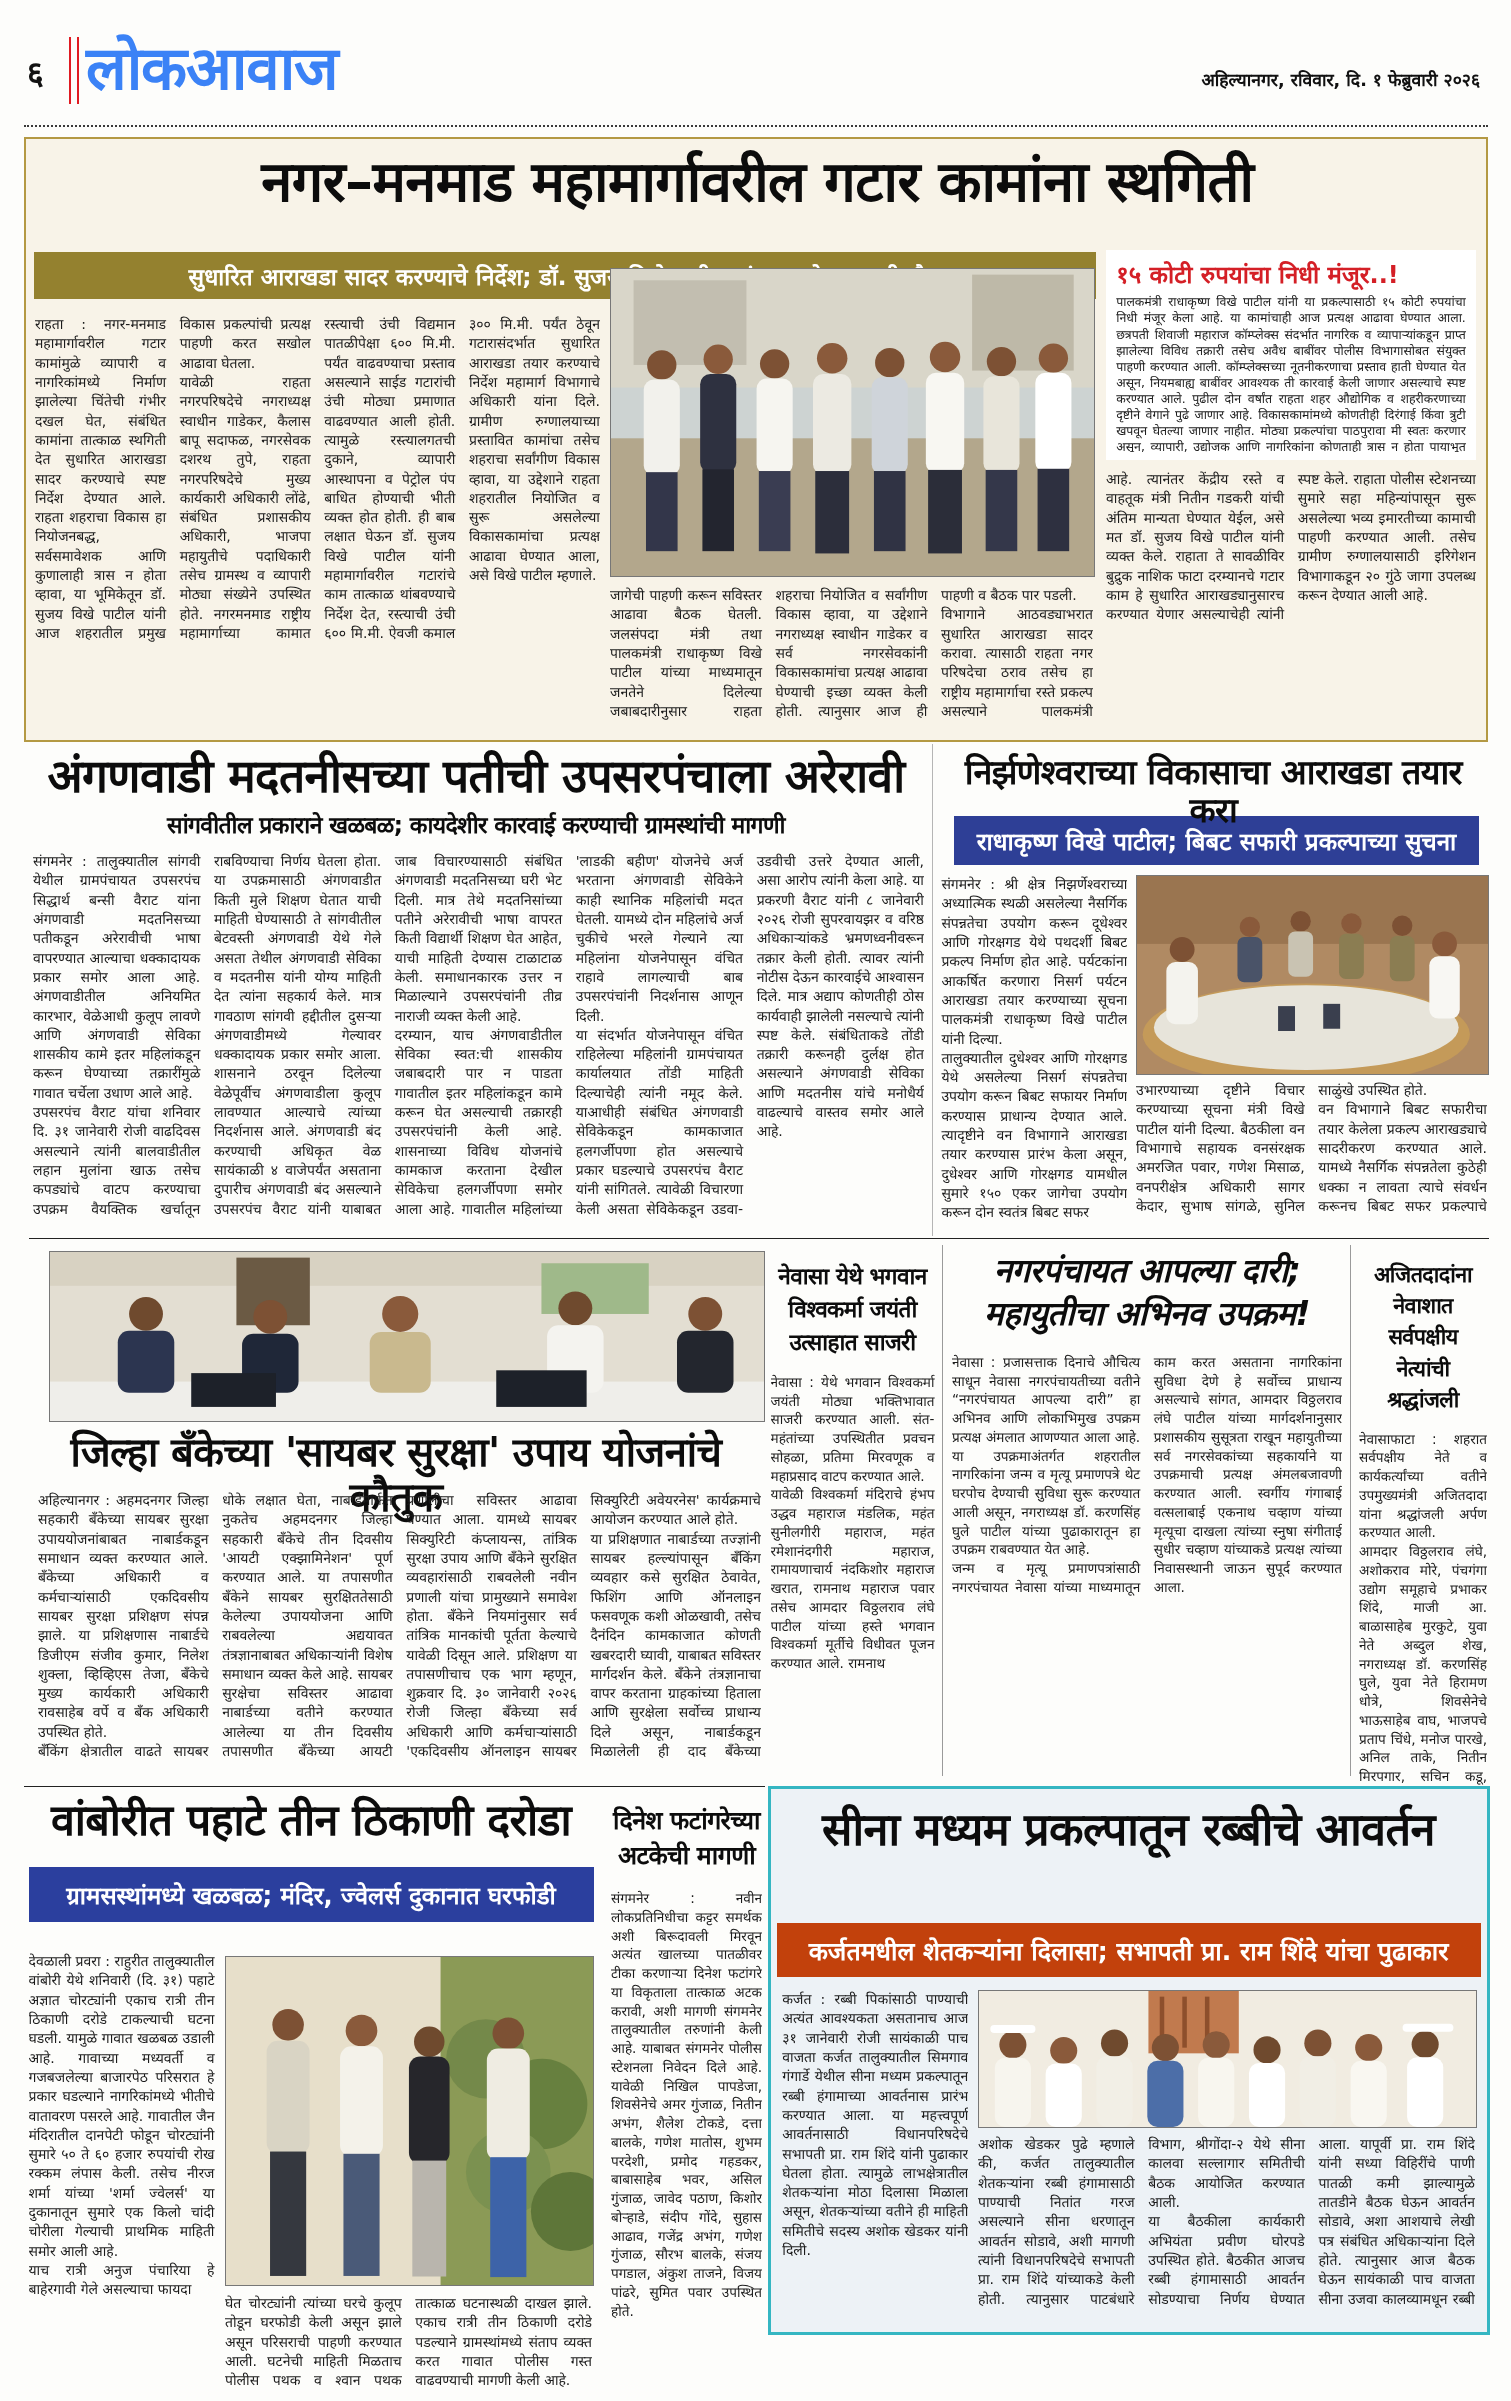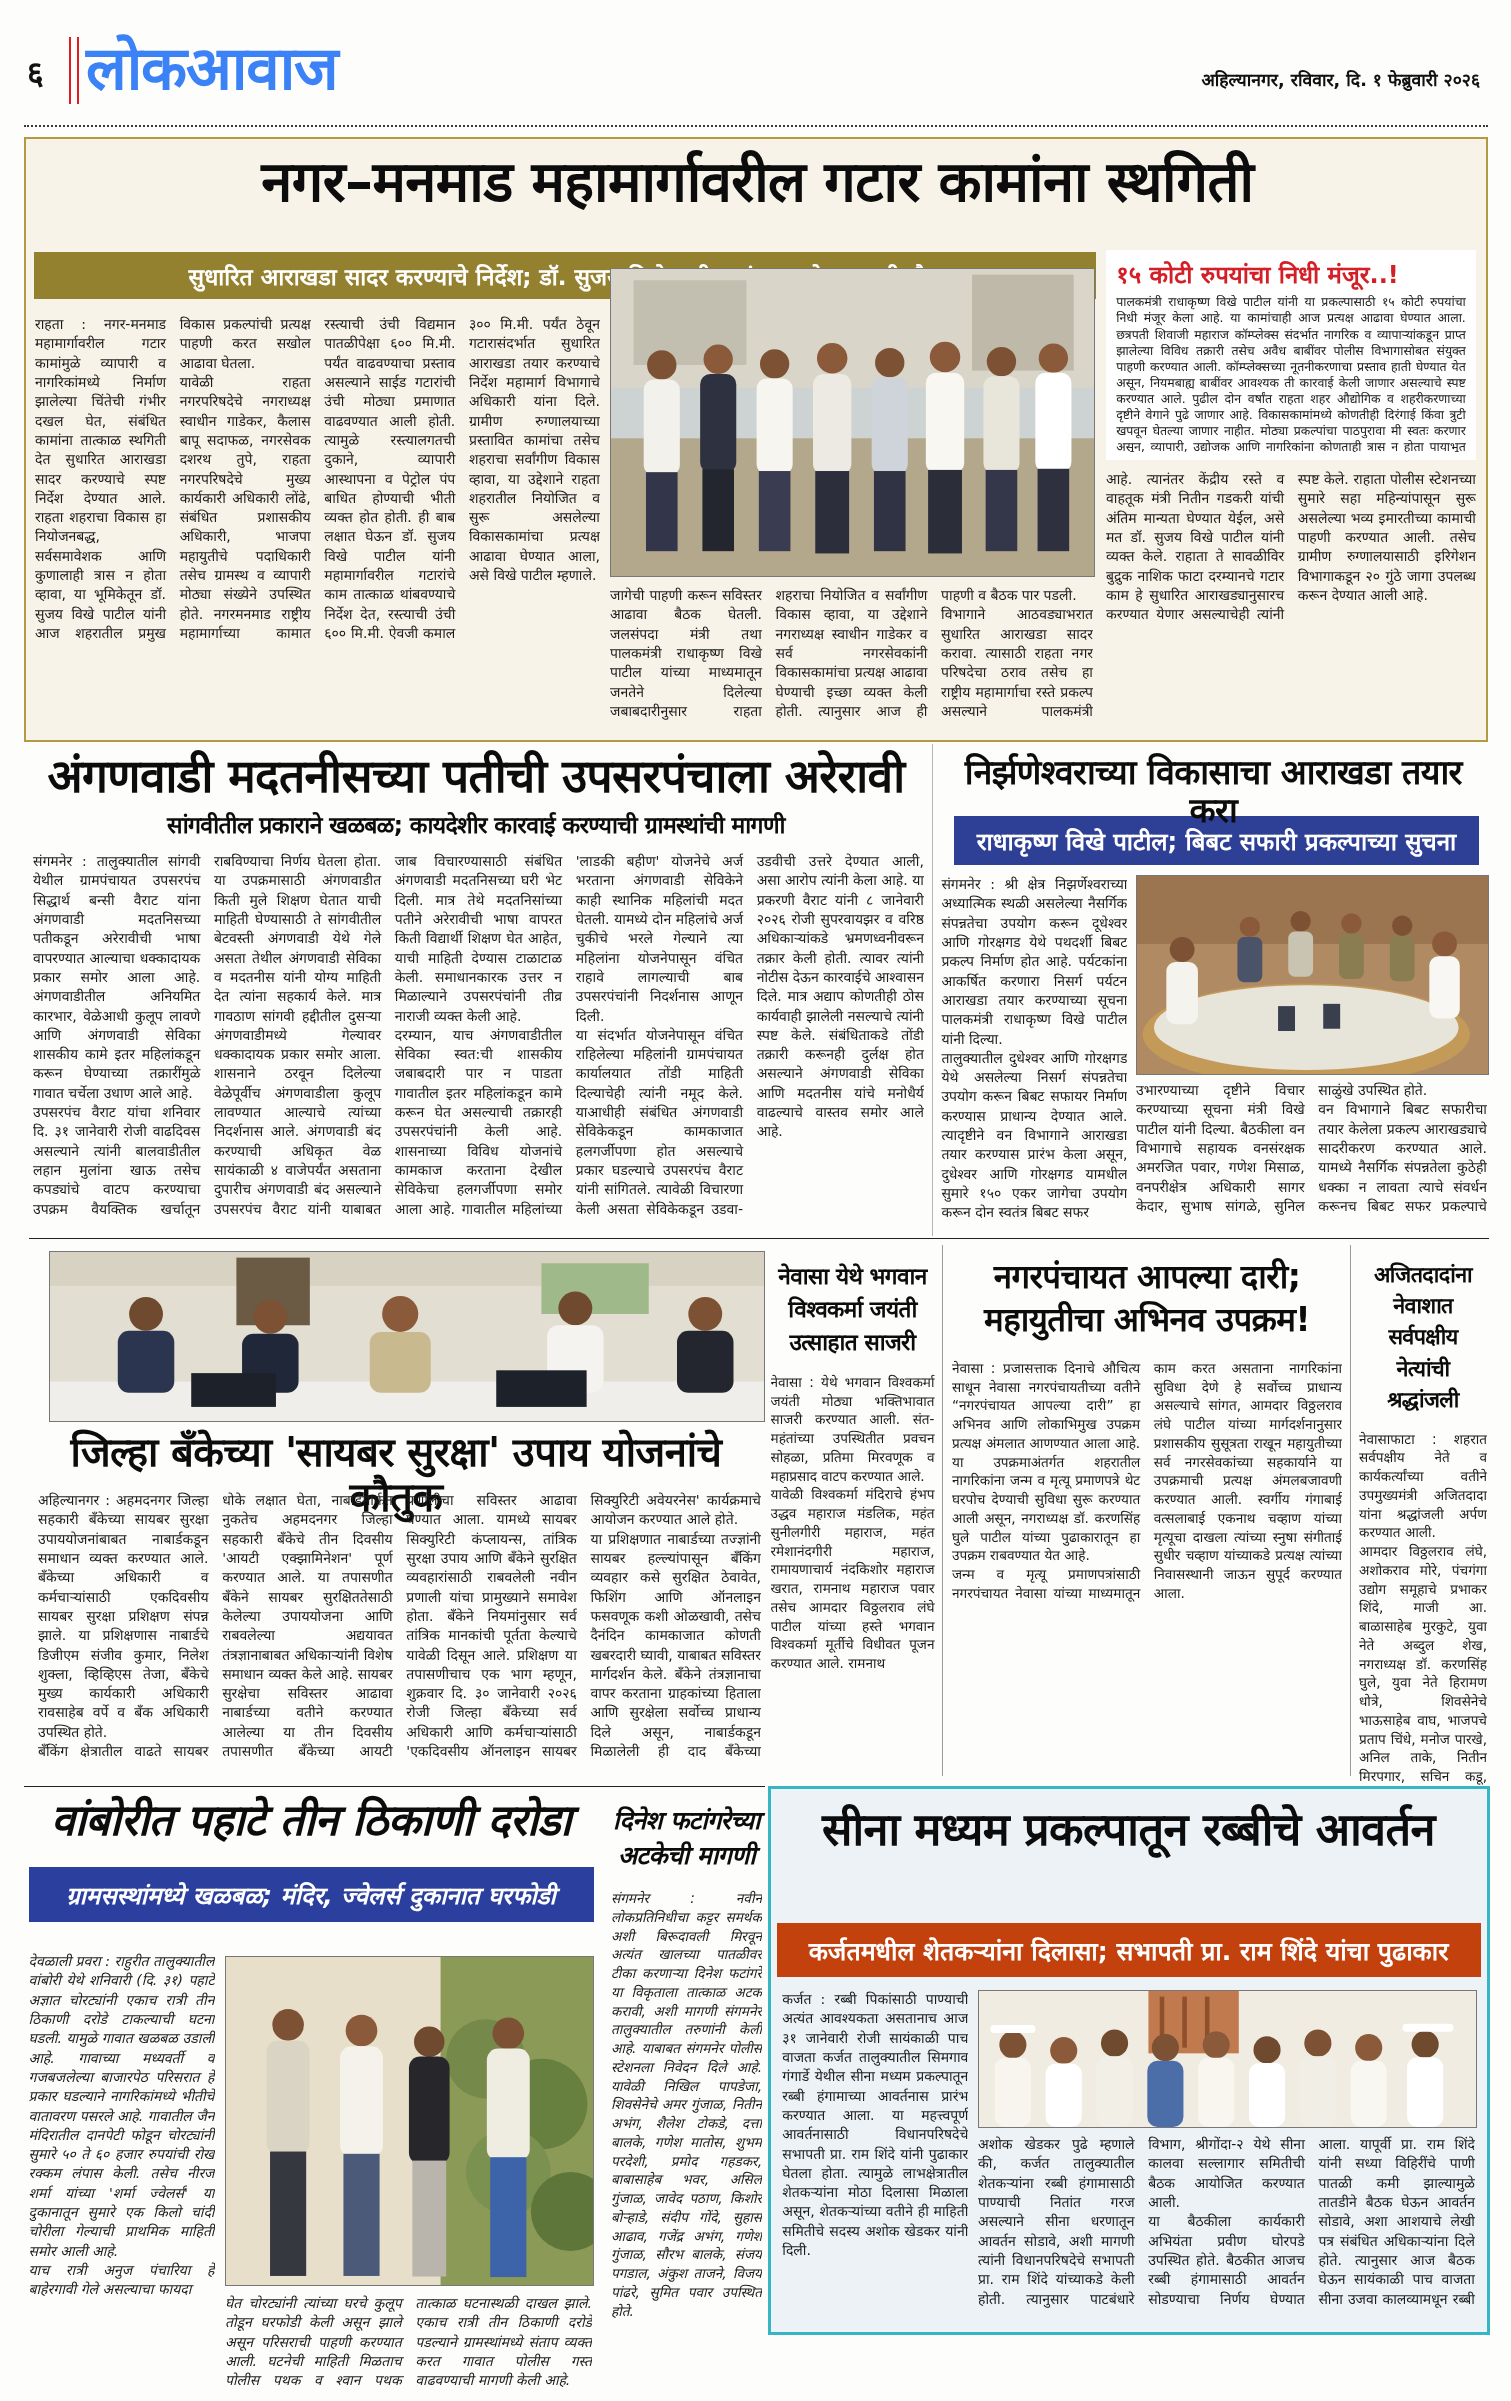--- a/index.html
+++ b/index.html
@@ -156,34 +156,34 @@
   <div class="abs section" style="left:766px;top:1238px;width:723px;height:547px;border-top:1.7px solid #222;">
 
     <div class="abs" style="left:4.5px;top:0;width:164px;height:542px;">
       <div class="hl" style="margin-top:21px;font-size:22.6px;line-height:1.45;">नेवासा येथे भगवान विश्वकर्मा जयंती उत्साहात साजरी</div>
       <div class="body" style="margin-top:14.7px;height:395px;font-size:13.6px;">नेवासा : येथे भगवान विश्वकर्मा जयंती मोठ्या भक्तिभावात साजरी करण्यात आली. संत-महंतांच्या उपस्थितीत प्रवचन सोहळा, प्रतिमा मिरवणूक व महाप्रसाद वाटप करण्यात आले.
 यावेळी विश्वकर्मा मंदिराचे हंभप उद्धव महाराज मंडलिक, महंत सुनीलगीरी महाराज, महंत रमेशानंदगीरी महाराज, रामायणाचार्य नंदकिशोर महाराज खरात, रामनाथ महाराज पवार तसेच आमदार विठ्ठलराव लंघे पाटील यांच्या हस्ते भगवान विश्वकर्मा मूर्तीचे विधीवत पूजन करण्यात आले. रामनाथ</div>
     </div>
     <div class="abs vrule" style="left:176px;top:5.6px;height:531px;"></div>
 
     <div class="abs" style="left:186px;top:0;width:390px;height:542px;">
-      <div class="hl" style="margin-top:17px;font-size:33px;line-height:1.3;">नगरपंचायत आपल्या दारी; महायुतीचा अभिनव उपक्रम!</div>
+      <div class="hl" style="margin-top:11px;font-size:33px;line-height:1.3;font-style:italic;">नगरपंचायत आपल्या दारी; महायुतीचा अभिनव उपक्रम!</div>
       <div class="body c2" style="margin-top:17px;height:395px;font-size:13.6px;">नेवासा : प्रजासत्ताक दिनाचे औचित्य साधून नेवासा नगरपंचायतीच्या वतीने “नगरपंचायत आपल्या दारी” हा अभिनव आणि लोकाभिमुख उपक्रम प्रत्यक्ष अंमलात आणण्यात आला आहे. या उपक्रमाअंतर्गत शहरातील नागरिकांना जन्म व मृत्यू प्रमाणपत्रे थेट घरपोच देण्याची सुविधा सुरू करण्यात आली असून, नगराध्यक्ष डॉ. करणसिंह घुले पाटील यांच्या पुढाकारातून हा उपक्रम राबवण्यात येत आहे.
 जन्म व मृत्यू प्रमाणपत्रांसाठी नगरपंचायत नेवासा यांच्या माध्यमातून काम करत असताना नागरिकांना सुविधा देणे हे सर्वोच्च प्राधान्य असल्याचे सांगत, आमदार विठ्ठलराव लंघे पाटील यांच्या मार्गदर्शनानुसार प्रशासकीय सुसूत्रता राखून महायुतीच्या सर्व नगरसेवकांच्या सहकार्याने या उपक्रमाची प्रत्यक्ष अंमलबजावणी करण्यात आली. स्वर्गीय गंगाबाई वत्सलाबाई एकनाथ चव्हाण यांच्या मृत्यूचा दाखला त्यांच्या स्नुषा संगीताई सुधीर चव्हाण यांच्याकडे प्रत्यक्ष त्यांच्या निवासस्थानी जाऊन सुपूर्द करण्यात आला.</div>
     </div>
     <div class="abs vrule" style="left:584px;top:5.6px;height:531px;"></div>
 
     <div class="abs" style="left:593px;top:0;width:128px;height:542px;">
       <div class="hl" style="margin-top:20px;font-size:21.5px;line-height:1.45;">अजितदादांना नेवाशात सर्वपक्षीय नेत्यांची श्रद्धांजली</div>
       <div class="body" style="margin-top:14.7px;height:395px;font-size:13.6px;">नेवासाफाटा : शहरात सर्वपक्षीय नेते व कार्यकर्त्यांच्या वतीने उपमुख्यमंत्री अजितदादा यांना श्रद्धांजली अर्पण करण्यात आली.
 आमदार विठ्ठलराव लंघे, अशोकराव मोरे, पंचगंगा उद्योग समूहाचे प्रभाकर शिंदे, माजी आ. बाळासाहेब मुरकुटे, युवा नेते अब्दुल शेख, नगराध्यक्ष डॉ. करणसिंह घुले, युवा नेते हिरामण धोत्रे, शिवसेनेचे भाऊसाहेब वाघ, भाजपचे प्रताप चिंधे, मनोज पारखे, अनिल ताके, नितीन मिरपगार, सचिन कडू, रवींद्र पिंपळे, सचिन कदम, रंजन जाधव आदी कार्यकर्ते उपस्थित होते.</div>
     </div>
   </div>
 
-  <div class="abs section" style="left:24px;top:1786px;width:741px;height:613px;border-top:1.7px solid #222;font-style:italic;">
+  <div class="abs section" style="left:24px;top:1786px;width:741px;height:613px;border-top:1.7px solid #222;">
     <div class="abs hl" style="left:0;top:9px;width:574px;font-size:43px;">वांबोरीत पहाटे तीन ठिकाणी दरोडा</div>
     <div class="abs bar" style="left:4.5px;top:80px;width:565px;height:55px;background:#2b3f9e;font-size:24px;">
       <span>ग्रामसस्थांमध्ये खळबळ; मंदिर, ज्वेलर्स दुकानात घरफोडी</span>
     </div>
     <div class="abs body" style="left:4.5px;top:165px;width:186px;height:446px;font-size:14px;">देवळाली प्रवरा : राहुरीत तालुक्यातील वांबोरी येथे शनिवारी (दि. ३१) पहाटे अज्ञात चोरट्यांनी एकाच रात्री तीन ठिकाणी दरोडे टाकल्याची घटना घडली. यामुळे गावात खळबळ उडाली आहे. गावाच्या मध्यवर्ती व गजबजलेल्या बाजारपेठ परिसरात हे प्रकार घडल्याने नागरिकांमध्ये भीतीचे वातावरण पसरले आहे. गावातील जैन मंदिरातील दानपेटी फोडून चोरट्यांनी सुमारे ५० ते ६० हजार रुपयांची रोख रक्कम लंपास केली. तसेच नीरज शर्मा यांच्या 'शर्मा ज्वेलर्स' या दुकानातून सुमारे एक किलो चांदी चोरीला गेल्याची प्राथमिक माहिती समोर आली आहे.
 याच रात्री अनुज पंचारिया हे बाहेरगावी गेले असल्याचा फायदा</div>
     <svg class="abs photo" style="left:201px;top:169px;" width="367" height="328" viewBox="0 0 650 580" preserveAspectRatio="none">
       <rect width="650" height="580" fill="#e7dfca"></rect>
       <rect x="380" y="0" width="270" height="580" fill="#8b9a56"></rect>
       <circle cx="460" cy="180" r="70" fill="#74894a"></circle>

